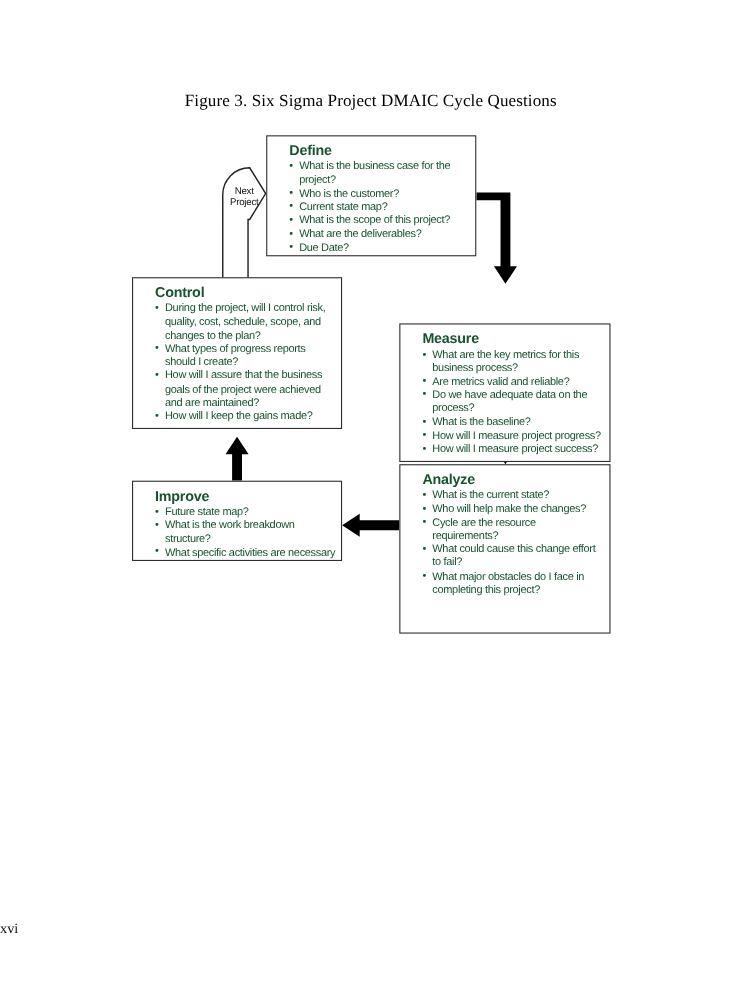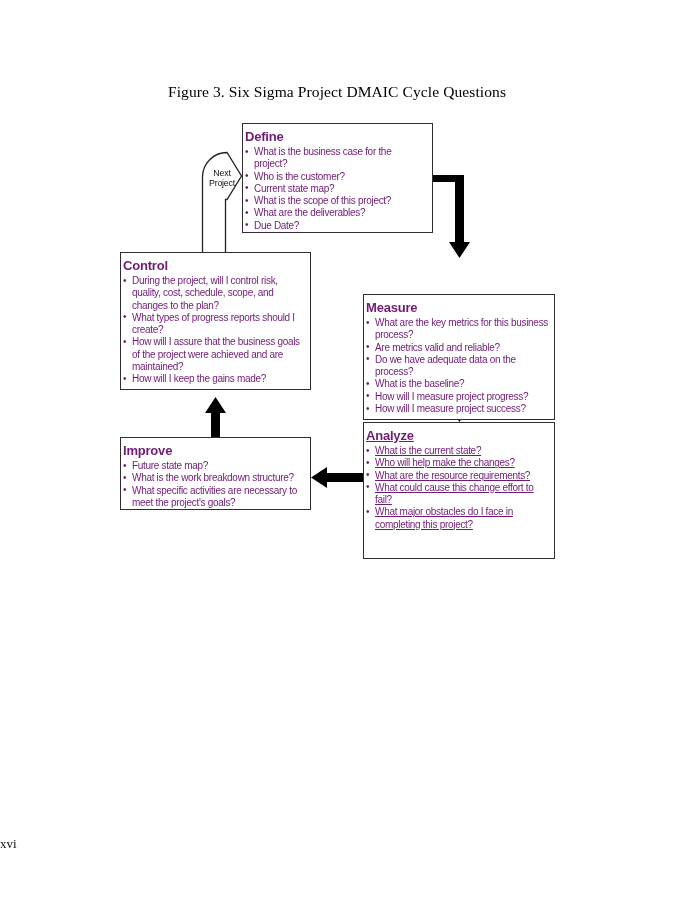--- a/index.html
+++ b/index.html
@@ -13,34 +13,34 @@
     color:#000000; letter-spacing:0.1px;
   }
   .page-number {
     position:absolute; top:836px; left:0; width:100%; text-align:left;
     font-family:"Liberation Serif", serif; font-size:13px; color:#111111;
   }
   .arrow-layer { position:absolute; left:0; top:0; z-index:1; }
   .box {
     position:absolute; z-index:2; background:#ffffff;
     border:1.5px solid #2e2e2e; box-sizing:border-box;
-    padding:5px 5px 3px 2px; overflow:hidden; color:#701a75;
+    padding:5px 5px 3px 20px; overflow:hidden; color:#14532d;
   }
   .box h3 {
     margin:0 0 2px 0; font-size:13px; font-weight:bold; letter-spacing:-0.2px;
   }
   .box ul { list-style:none; margin:0; padding:0; }
   .box li {
     position:relative; padding-left:9px; font-size:10px;
     letter-spacing:-0.3px; line-height:12.3px;
   }
   .box li::before { content:"\2022"; position:absolute; left:0; top:-0.5px; }
   .box-define  { left:242px; top:123px; width:191px; height:110px; }
   .box-measure { left:363px; top:258px; width:192px; height:126px;margin-top:36px; }
-  .box-analyze { left:363px; top:422px; width:192px; height:137px;text-decoration:underline; }
+  .box-analyze { left:363px; top:422px; width:192px; height:154px; }
   .box-improve { left:120px; top:437px; width:191px; height:73px;  }
   .box-control { left:120px; top:252px; width:191px; height:138px; }
   .next-project-label {
     position:absolute; z-index:3; left:198px; top:169px; width:48px;
     text-align:center; font-size:8.8px; line-height:9.8px; color:#111111;
     letter-spacing:-0.2px;
   }
   .next-project-label span { display:block; }
 </style>
 </head>
@@ -90,21 +90,21 @@
       <li>How will I measure project progress?</li>
       <li>How will I measure project success?</li>
     </ul>
   </div>
 
   <div class="box box-analyze">
     <h3>Analyze</h3>
     <ul>
       <li>What is the current state?</li>
       <li>Who will help make the changes?</li>
-      <li>What are the resource requirements?</li>
+      <li>Cycle are the resource requirements?</li>
       <li>What could cause this change effort to fail?</li>
       <li>What major obstacles do I face in completing this project?</li>
     </ul>
   </div>
 
   <div class="box box-improve">
     <h3>Improve</h3>
     <ul>
       <li>Future state map?</li>
       <li>What is the work breakdown structure?</li>

